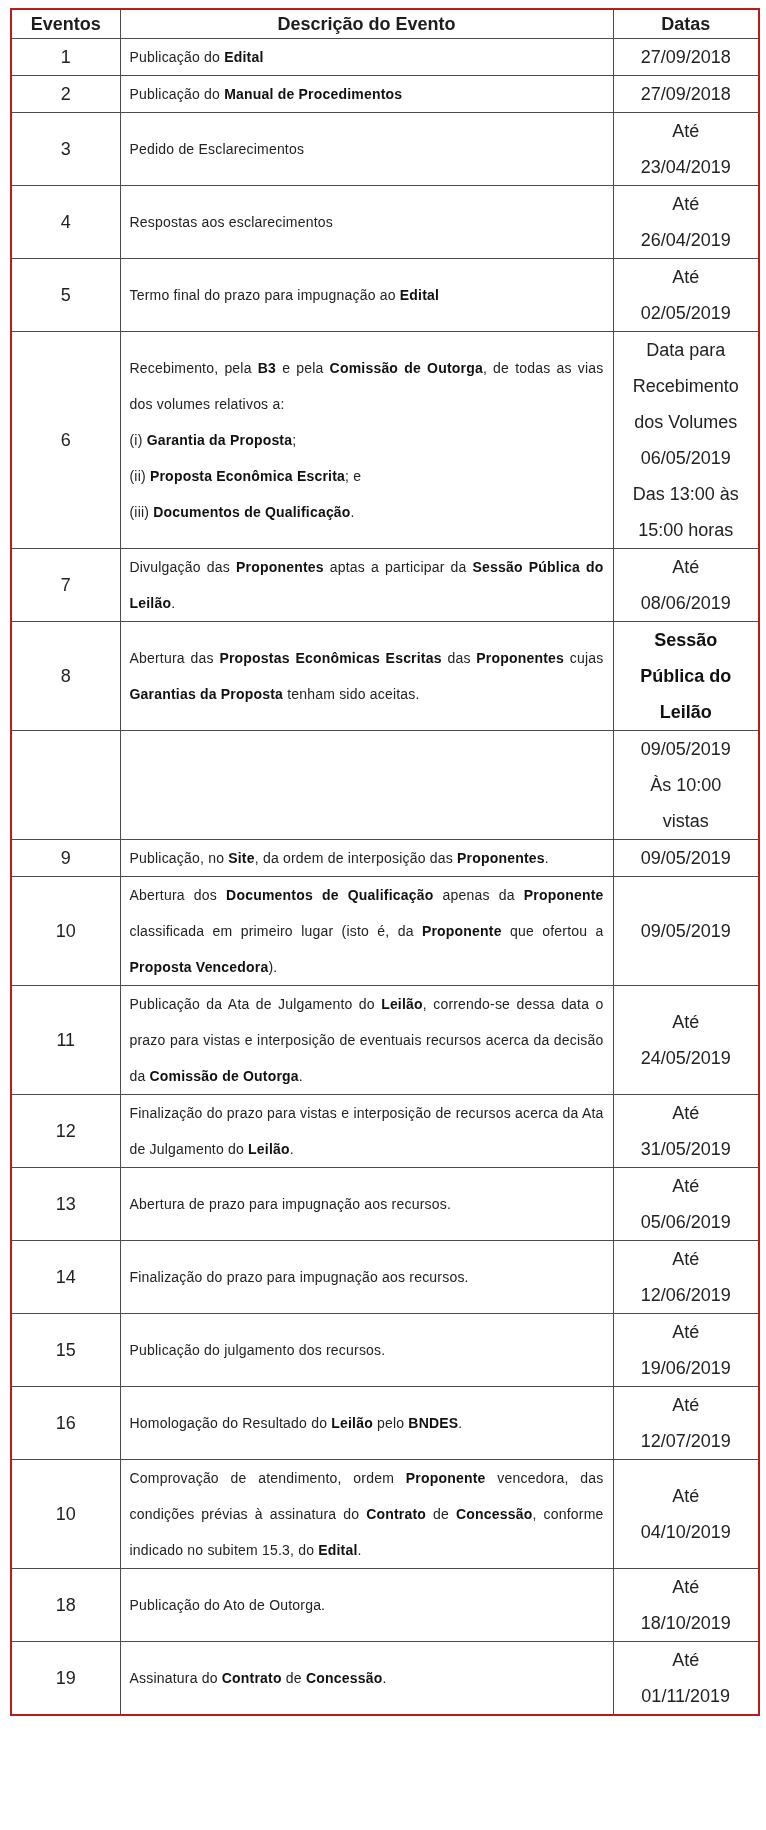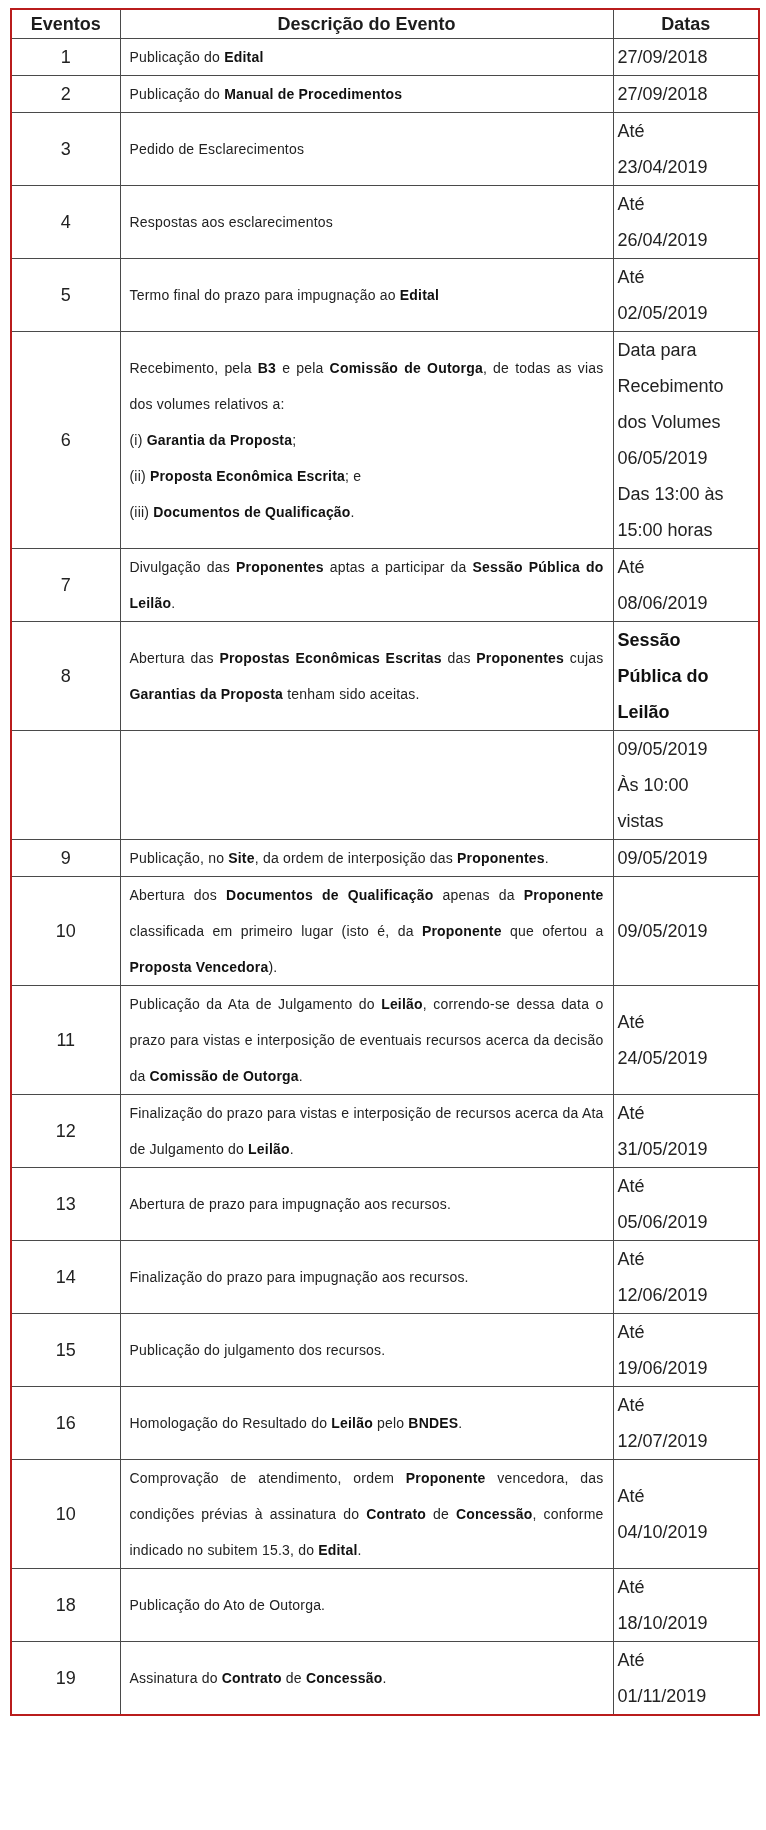--- a/index.html
+++ b/index.html
@@ -47,21 +47,21 @@
   }
   td.cell-desc {
     text-align: justify;
     text-justify: inter-word;
     font-size: 14px;
     line-height: 36px;
     letter-spacing: 0.2px;
     padding: 0 9px;
   }
   td.cell-date {
-    text-align: left;
+    text-align: center;
     font-size: 18px;
     padding: 0 4px;
   }
   td.cell-date .dline {
     line-height: 36px;
     white-space: nowrap;
   }
   .b {
     font-weight: bold;
     color: #111111;

